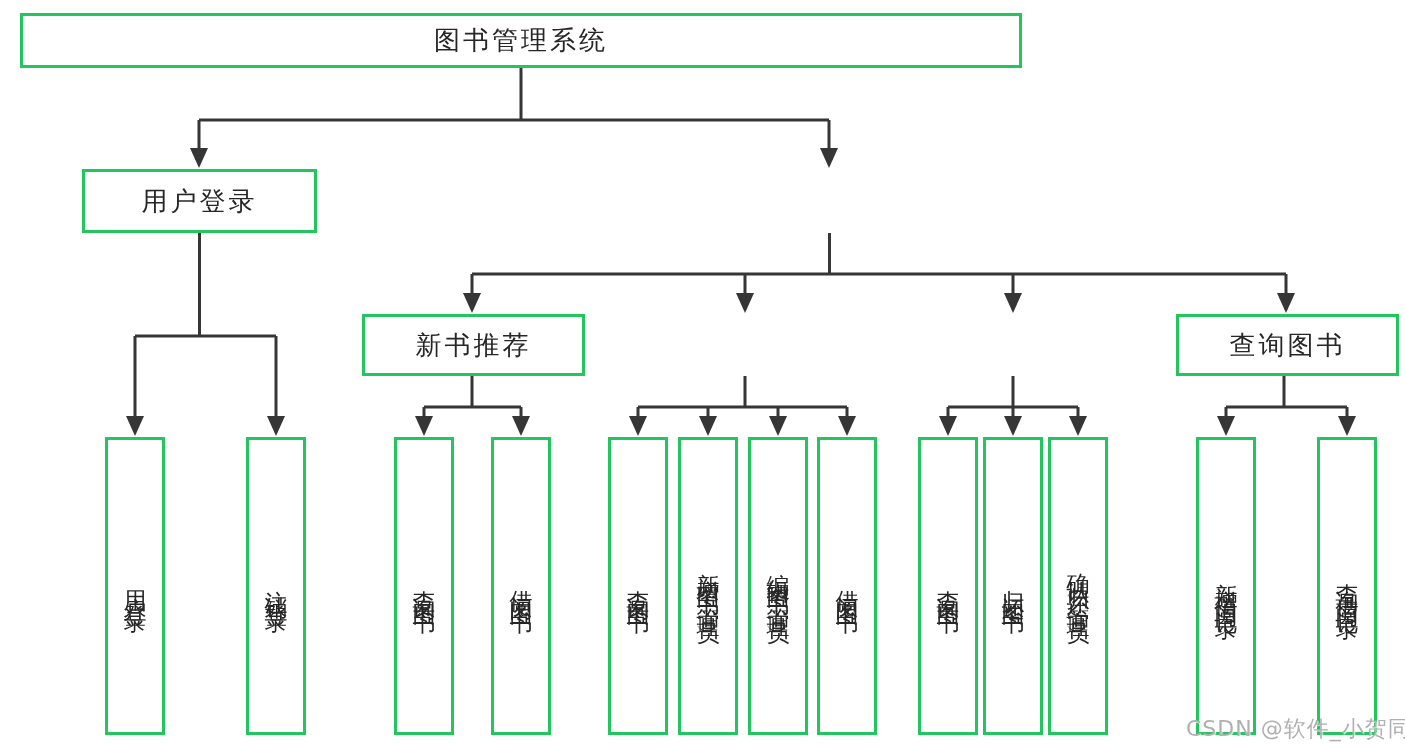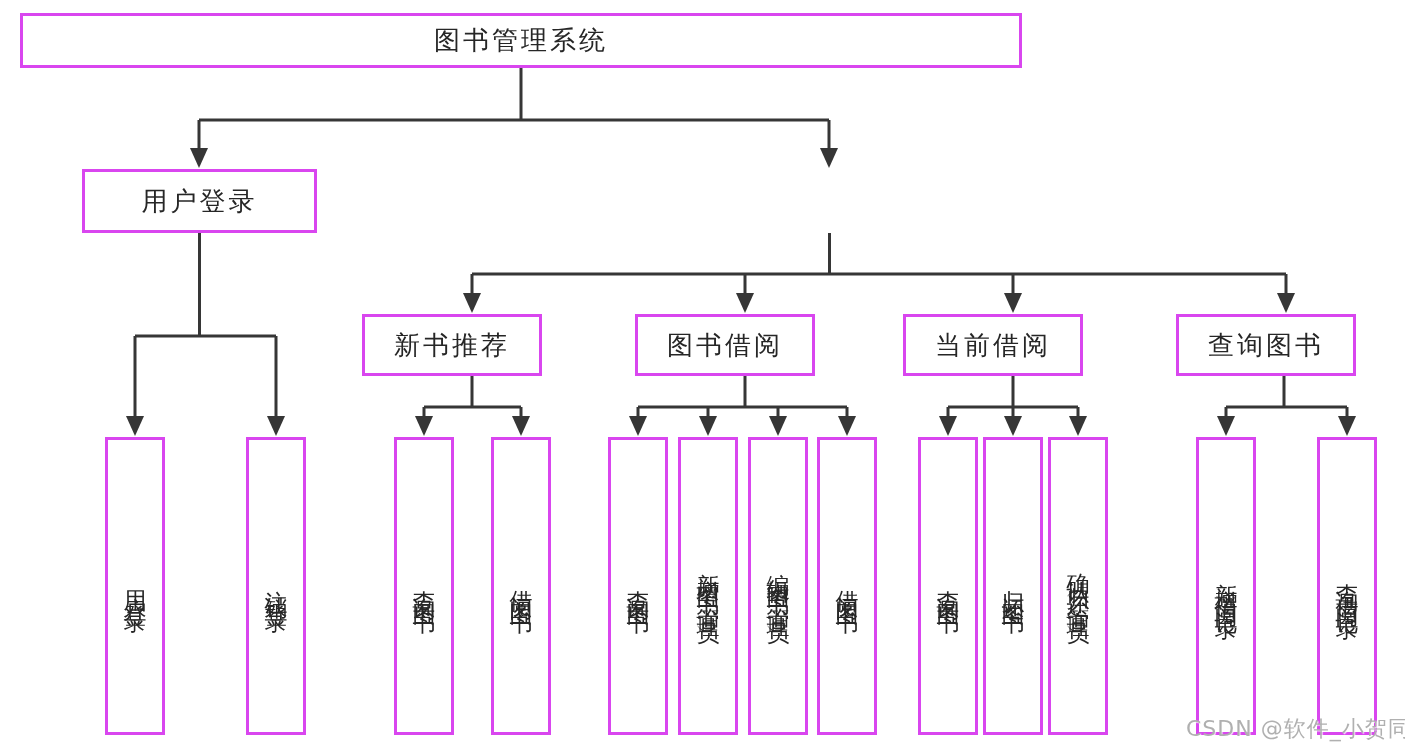--- a/index.html
+++ b/index.html
@@ -17,21 +17,21 @@
   }
   .wires {
     position: absolute;
     left: 0; top: 0;
     width: 1405px;
     height: 747px;
   }
   .node {
     position: absolute;
     box-sizing: border-box;
-    border: 3px solid #d946ef;
+    border: 3px solid #22c55e;
     background: #ffffff;
     display: flex;
     align-items: center;
     justify-content: center;
     color: #262626;
   }
   .node .h {
     font-size: 26px;
     letter-spacing: 3px;
     white-space: nowrap;
@@ -39,21 +39,21 @@
   .node .v {
     writing-mode: vertical-rl;
     text-orientation: mixed;
     font-size: 23px;
     letter-spacing: 7px;
     line-height: 1;
     white-space: nowrap;
   }
   .root { left: 20px; top: 13px; width: 1002px; height: 55px; }
   .l2   { top: 169px; width: 235px; height: 64px; }
-  .l3   { top: 314px; width: 180px; height: 62px; }
+  .l3   { top: 314px; width: 223px; height: 62px; }
   .leaf { top: 437px; width: 60px; height: 298px; }
   .watermark {
     position: absolute;
     left: 1186px;
     top: 714px;
     font-size: 22px;
     color: #b0b0b0;
     letter-spacing: 1px;
     white-space: nowrap;
     text-shadow: 1px 1px 1px rgba(255,255,255,0.85);
@@ -126,26 +126,20 @@
     <span class="h">图书管理系统</span>
   </div>
 
   <div class="node l2" style="left:82px">
     <span class="h">用户登录</span>
   </div>
 
   <div class="node l3" style="left:362px">
     <span class="h">新书推荐</span>
   </div>
-  <div class="node l3" style="left:635px">
-    <span class="h">图书借阅</span>
-  </div>
-  <div class="node l3" style="left:903px">
-    <span class="h">当前借阅</span>
-  </div>
   <div class="node l3" style="left:1176px">
     <span class="h">查询图书</span>
   </div>
 
   <div class="node leaf" style="left:105px">
     <span class="v">用户登录</span>
   </div>
   <div class="node leaf" style="left:246px">
     <span class="v">注销登录</span>
   </div>

